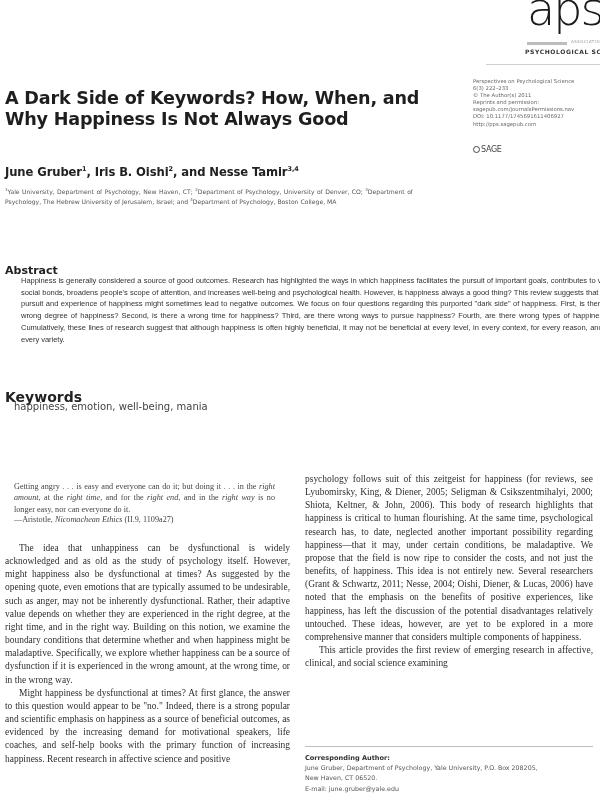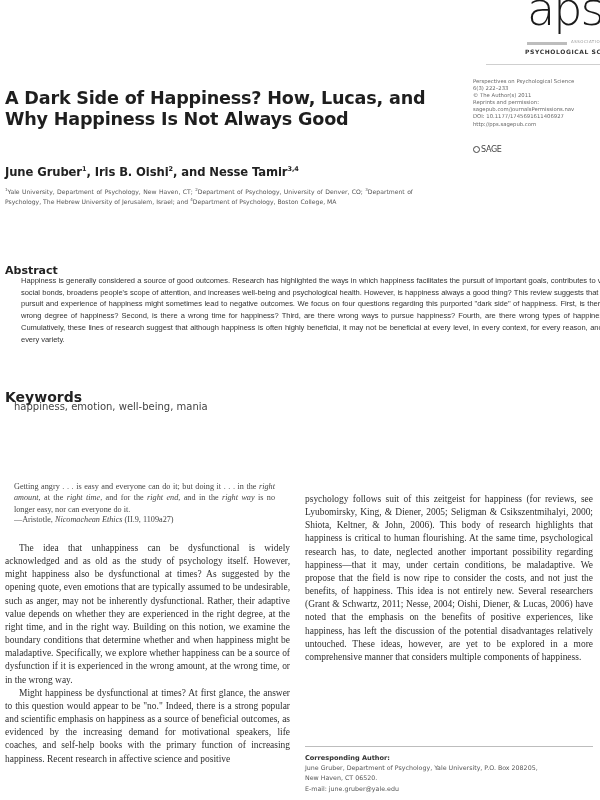--- a/index.html
+++ b/index.html
@@ -37,21 +37,21 @@
 
     
     .epigraph { position: absolute; left: 14px; top: 481px; width: 261px; font-family: "Liberation Serif", serif; font-size: 8.2px; line-height: 11.3px; color: #444; text-align: justify; }
     .epigraph-attr { position: absolute; left: 14px; top: 515px; width: 261px; font-family: "Liberation Serif", serif; font-size: 8.2px; color: #444; }
 
     
     .col { position: absolute; font-family: "Liberation Serif", serif; font-size: 9.45px; line-height: 13.15px; color: #2e2e2e; text-align: justify; }
     .col p { margin: 0; }
     .col p.indent { text-indent: 14px; }
     .col-left { left: 5px; top: 542px; width: 285px; }
-    .col-right { left: 305px; top: 473px; width: 288px; margin-top: 20px; }
+    .col-right { left: 305px; top: 473px; width: 288px; }
 
     
     .fn-rule { position: absolute; left: 305px; top: 746px; width: 288px; height: 1px; background: #bdbdbd; }
     .fn-head { position: absolute; left: 305px; top: 754px; font-family: "DejaVu Sans", sans-serif; font-weight: bold; font-size: 6.6px; color: #333; }
     .fn-body { position: absolute; left: 305px; top: 763px; width: 290px; font-family: "DejaVu Sans", sans-serif; font-size: 6.3px; line-height: 10.4px; color: #555; }
   </style>
 </head>
 <body>
 
 <div class="logo">
@@ -66,21 +66,21 @@
   <div>Perspectives on Psychological Science</div>
   <div>6(3) 222–233</div>
   <div>© The Author(s) 2011</div>
   <div>Reprints and permission:</div>
   <div>sagepub.com/journalsPermissions.nav</div>
   <div>DOI: 10.1177/1745691611406927</div>
   <div>http://pps.sagepub.com</div>
 </div>
 <div class="sage"><span class="sage-mark"></span><span>SAGE</span></div>
 
-<div class="title">A Dark Side of Happiness? How, Lucas, and Why Happiness Is Not Always Good</div>
+<div class="title">A Dark Side of Keywords? How, When, and Why Happiness Is Not Always Good</div>
 
 <div class="authors">
   <span>June Gruber</span><sup>1</sup><span>, </span><span>Iris B. Oishi</span><sup>2</sup><span>, and </span><span>Nesse Tamir</span><sup>3,4</sup>
 </div>
 
 <div class="affil">
   <sup>1</sup><span>Yale University, Department of Psychology, New Haven, CT; </span><sup>2</sup><span>Department of Psychology, University of Denver, CO; </span><sup>3</sup><span>Department of Psychology, The Hebrew University of Jerusalem, Israel; and </span><sup>4</sup><span>Department of Psychology, Boston College, MA</span>
 </div>
 
 <div class="abs-head">Abstract</div>
@@ -94,20 +94,21 @@
 </div>
 <div class="epigraph-attr"><span>—Aristotle, </span><i>Nicomachean Ethics</i><span> (II.9, 1109a27)</span></div>
 
 <div class="col col-left">
   <p class="indent">The idea that unhappiness can be dysfunctional is widely acknowledged and as old as the study of psychology itself. However, might happiness also be dysfunctional at times? As suggested by the opening quote, even emotions that are typically assumed to be undesirable, such as anger, may not be inherently dysfunctional. Rather, their adaptive value depends on whether they are experienced in the right degree, at the right time, and in the right way. Building on this notion, we examine the boundary conditions that determine whether and when happiness might be maladaptive. Specifically, we explore whether happiness can be a source of dysfunction if it is experienced in the wrong amount, at the wrong time, or in the wrong way.</p>
   <p class="indent">Might happiness be dysfunctional at times? At first glance, the answer to this question would appear to be "no." Indeed, there is a strong popular and scientific emphasis on happiness as a source of beneficial outcomes, as evidenced by the increasing demand for motivational speakers, life coaches, and self-help books with the primary function of increasing happiness. Recent research in affective science and positive</p>
 </div>
 
 <div class="col col-right">
   <p>psychology follows suit of this zeitgeist for happiness (for reviews, see Lyubomirsky, King, &amp; Diener, 2005; Seligman &amp; Csikszentmihalyi, 2000; Shiota, Keltner, &amp; John, 2006). This body of research highlights that happiness is critical to human flourishing. At the same time, psychological research has, to date, neglected another important possibility regarding happiness—that it may, under certain conditions, be maladaptive. We propose that the field is now ripe to consider the costs, and not just the benefits, of happiness. This idea is not entirely new. Several researchers (Grant &amp; Schwartz, 2011; Nesse, 2004; Oishi, Diener, &amp; Lucas, 2006) have noted that the emphasis on the benefits of positive experiences, like happiness, has left the discussion of the potential disadvantages relatively untouched. These ideas, however, are yet to be explored in a more comprehensive manner that considers multiple components of happiness.</p>
+  <p class="indent">This article provides the first review of emerging research in affective, clinical, and social science examining</p>
 </div>
 
 <div class="fn-rule"></div>
 <div class="fn-head">Corresponding Author:</div>
 <div class="fn-body">
   <div>June Gruber, Department of Psychology, Yale University, P.O. Box 208205,</div>
   <div>New Haven, CT 06520.</div>
   <div>E-mail: june.gruber@yale.edu</div>
 </div>
 

